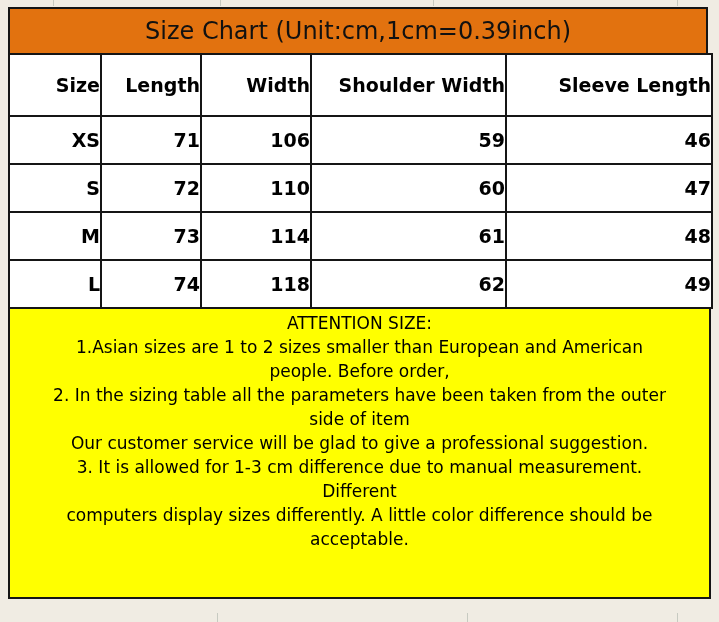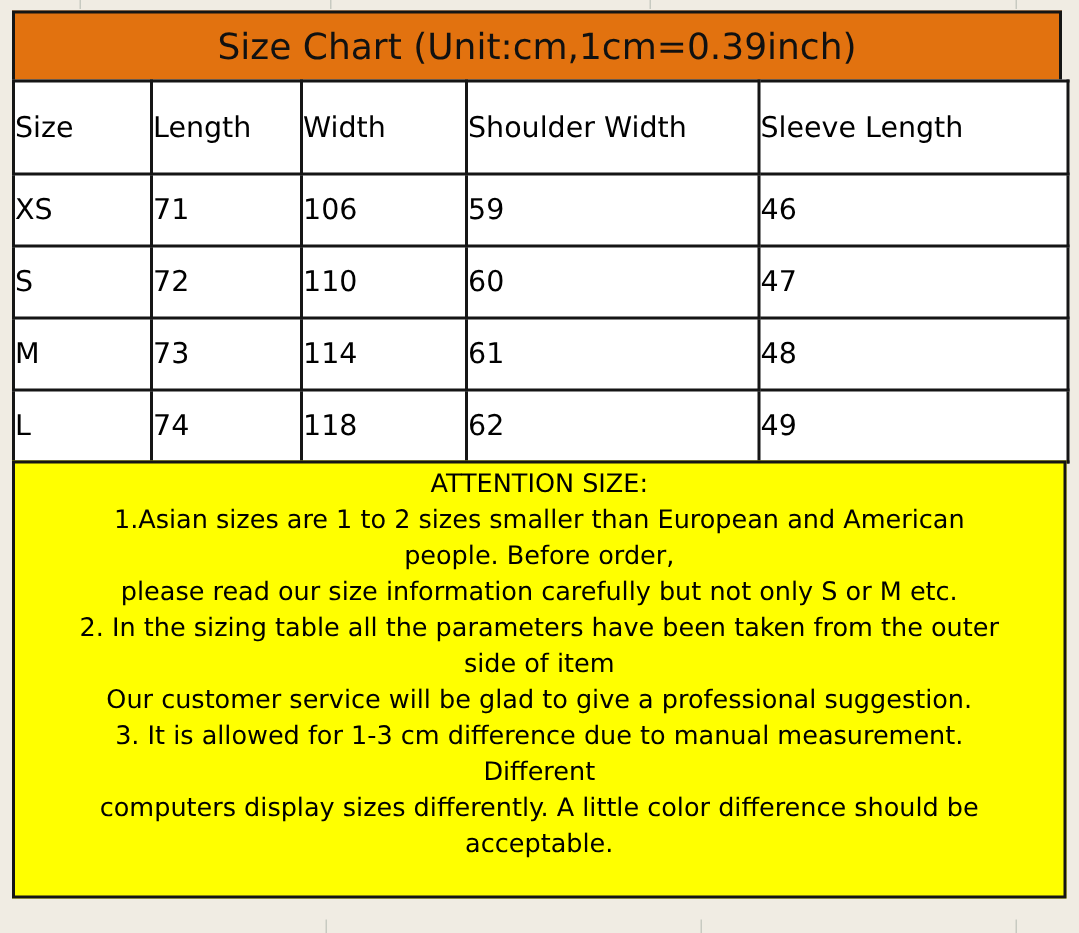--- a/index.html
+++ b/index.html
@@ -36,23 +36,23 @@
   table.size-table {
     width: 703px;
     border-collapse: collapse;
     table-layout: fixed;
     margin-top: -2px;
     background: #ffffff;
   }
   table.size-table th,
   table.size-table td {
     border: 2px solid #151515;
-    text-align: left;
+    text-align: right;
     vertical-align: middle;
-    font-weight: normal;
+    font-weight: bold;
     font-size: 19px;
     padding: 0;
   }
   table.size-table thead th { height: 60px; }
   table.size-table tbody td { height: 46px; }
   col.c-size   { width: 92px; }
   col.c-length { width: 100px; }
   col.c-bust   { width: 110px; }
   col.c-shoulder { width: 195px; }
   col.c-sleeve { width: 206px; }
@@ -138,21 +138,20 @@
         <td>62</td>
         <td>49</td>
       </tr>
     </tbody>
   </table>
 
   <div class="attention">
     <div class="line">ATTENTION SIZE:</div>
     <div class="line">1.Asian sizes are 1 to 2 sizes smaller than European and American</div>
     <div class="line">people. Before order,</div>
-    <div class="line">please read our size information carefully but not only S or M etc.</div>
     <div class="line">2. In the sizing table all the parameters have been taken from the outer</div>
     <div class="line">side of item</div>
     <div class="line">Our customer service will be glad to give a professional suggestion.</div>
     <div class="line">3. It is allowed for 1-3 cm difference due to manual measurement.</div>
     <div class="line">Different</div>
     <div class="line">computers display sizes differently. A little color difference should be</div>
     <div class="line">acceptable.</div>
   </div>
 
 </div>

